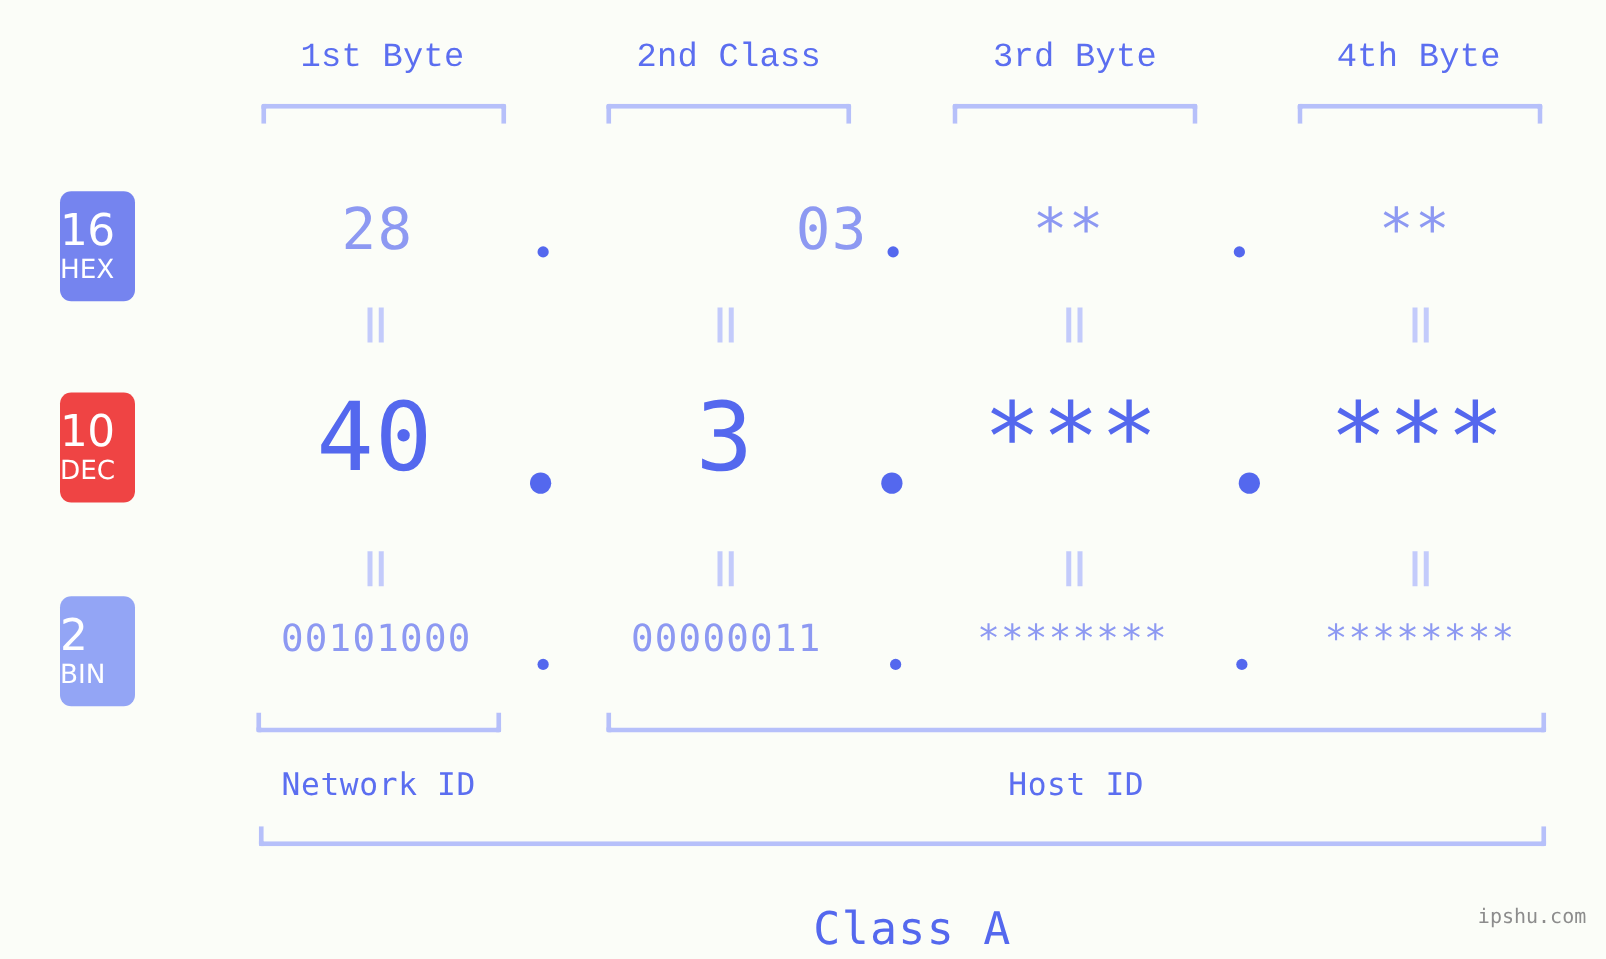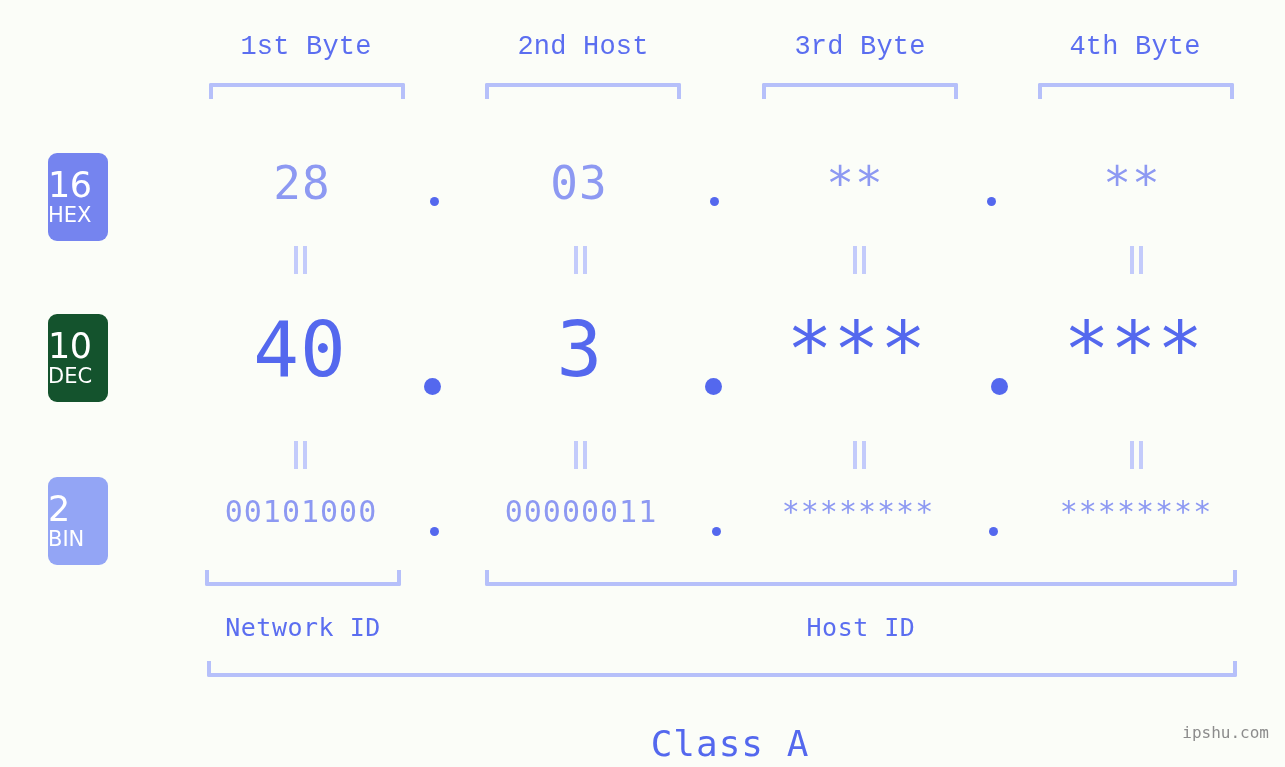--- a/index.html
+++ b/index.html
@@ -73,21 +73,21 @@
     font-weight: 400;
     letter-spacing: -0.5px;
   }
   .base-badge .lbl {
     font-size: 21px;
     font-weight: 400;
     margin-top: 2px;
     letter-spacing: 0px;
   }
   #badge-hex { top: 153px; background: #7584ef; }
-  #badge-dec { top: 314px; background: #14532d; }
+  #badge-dec { top: 314px; background: #ef4444; }
   #badge-bin { top: 477px; background: #93a5f5; }
 
   
   .value-cell {
     position: absolute;
     text-align: center;
     white-space: nowrap;
     font-family: "DejaVu Sans Mono", monospace;
   }
   .row-hex .value-cell {
@@ -164,21 +164,21 @@
     color: #8c8c8c;
     letter-spacing: 0px;
   }
 </style>
 </head>
 <body>
 
 <div class="stage">
 
   <div class="byte-header" style="left:186px; width:240px;">1st Byte</div>
-  <div class="byte-header" style="left:465px; width:236px;">2nd Host</div>
+  <div class="byte-header" style="left:465px; width:236px;">2nd Class</div>
   <div class="byte-header" style="left:740px; width:240px;">3rd Byte</div>
   <div class="byte-header" style="left:1015px; width:240px;">4th Byte</div>
 
   <div class="bracket-down" style="left:209px; top:83px; width:196px;"></div>
   <div class="bracket-down" style="left:485px; top:83px; width:196px;"></div>
   <div class="bracket-down" style="left:762px; top:83px; width:196px;"></div>
   <div class="bracket-down" style="left:1038px; top:83px; width:196px;"></div>
 
   <div class="base-badge" id="badge-hex">
     <span class="num">16</span>
@@ -188,21 +188,21 @@
     <span class="num">10</span>
     <span class="lbl">DEC</span>
   </div>
   <div class="base-badge" id="badge-bin">
     <span class="num">2</span>
     <span class="lbl">BIN</span>
   </div>
 
   <div class="row-hex">
     <div class="value-cell" style="left:187px; width:230px;">28</div>
-    <div class="value-cell" style="left:464px; width:230px;">03</div>
+    <div class="value-cell" style="left:464px; width:230px;text-align:right;">03</div>
     <div class="value-cell" style="left:740px; width:230px;">**</div>
     <div class="value-cell" style="left:1017px; width:230px;">**</div>
 
     <div class="dot dot-small" style="left:430px; top:197px;"></div>
     <div class="dot dot-small" style="left:710px; top:197px;"></div>
     <div class="dot dot-small" style="left:987px; top:197px;"></div>
   </div>
 
   <div class="eqmark" style="left:291px; top:246px;">
     <i class="a"></i>

